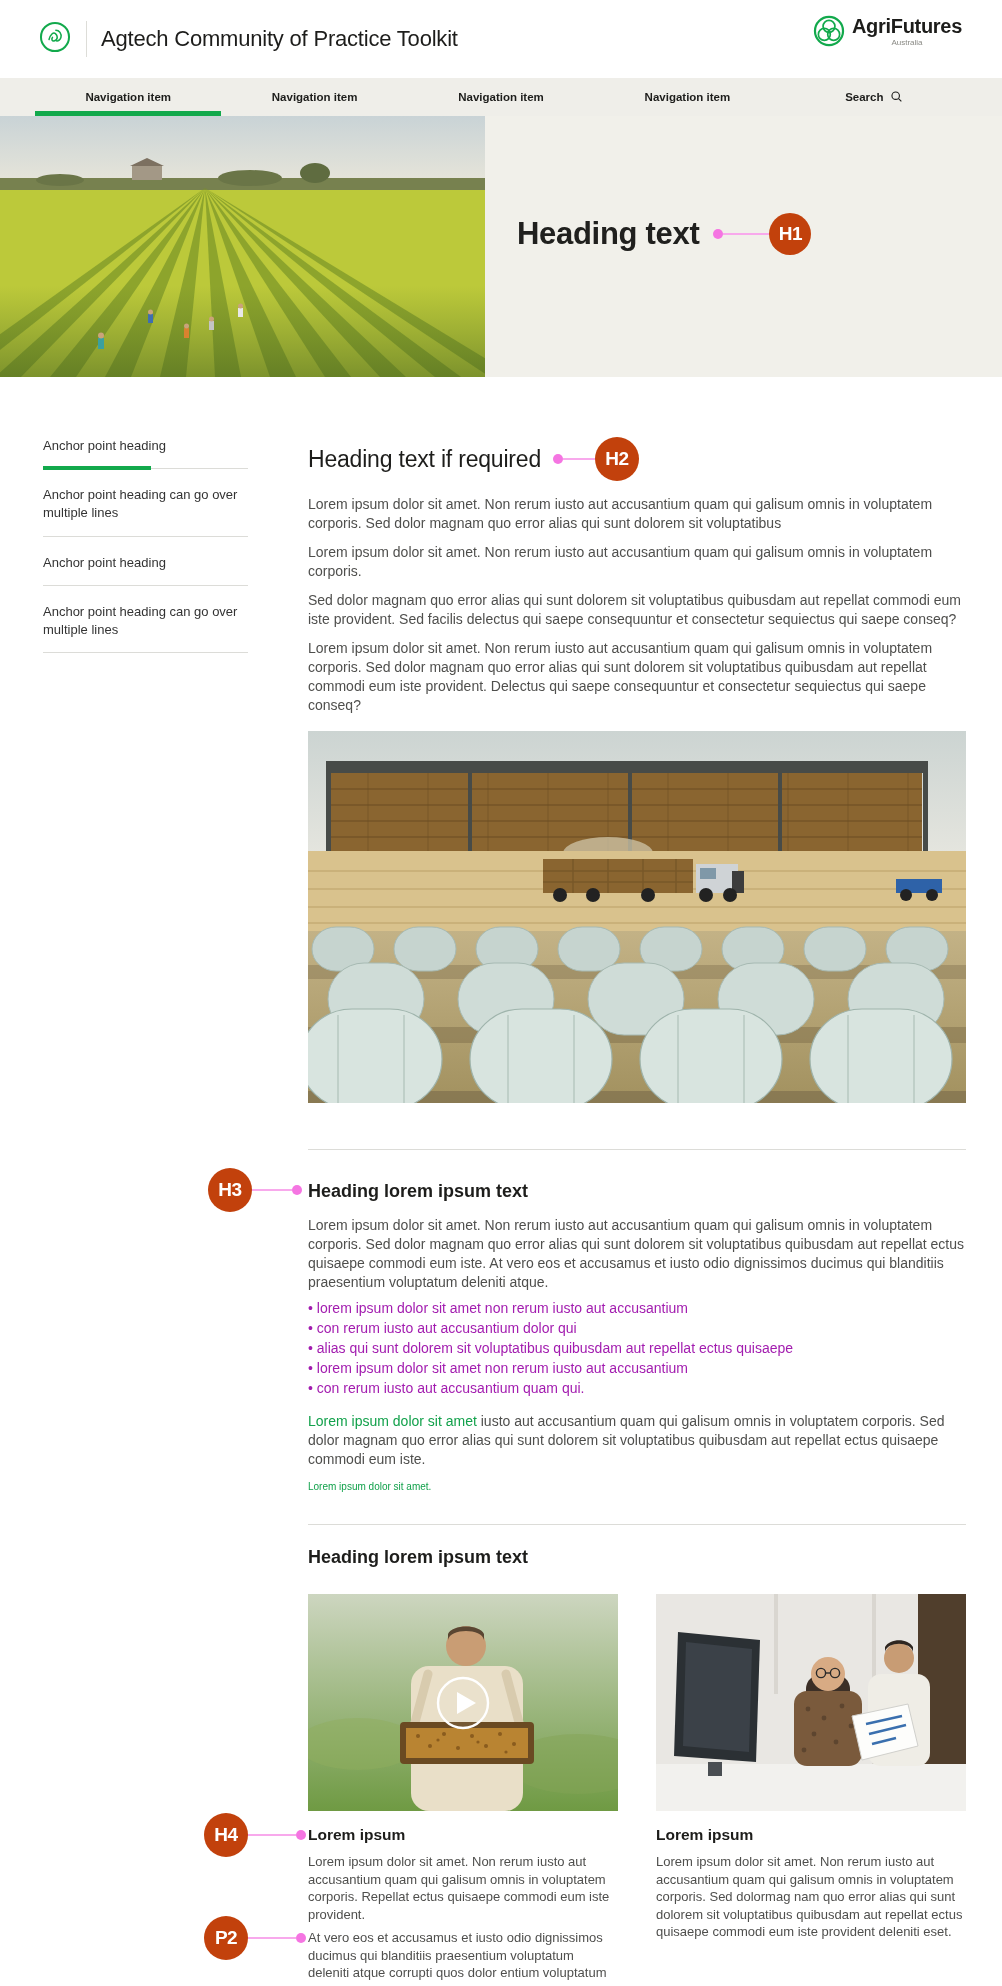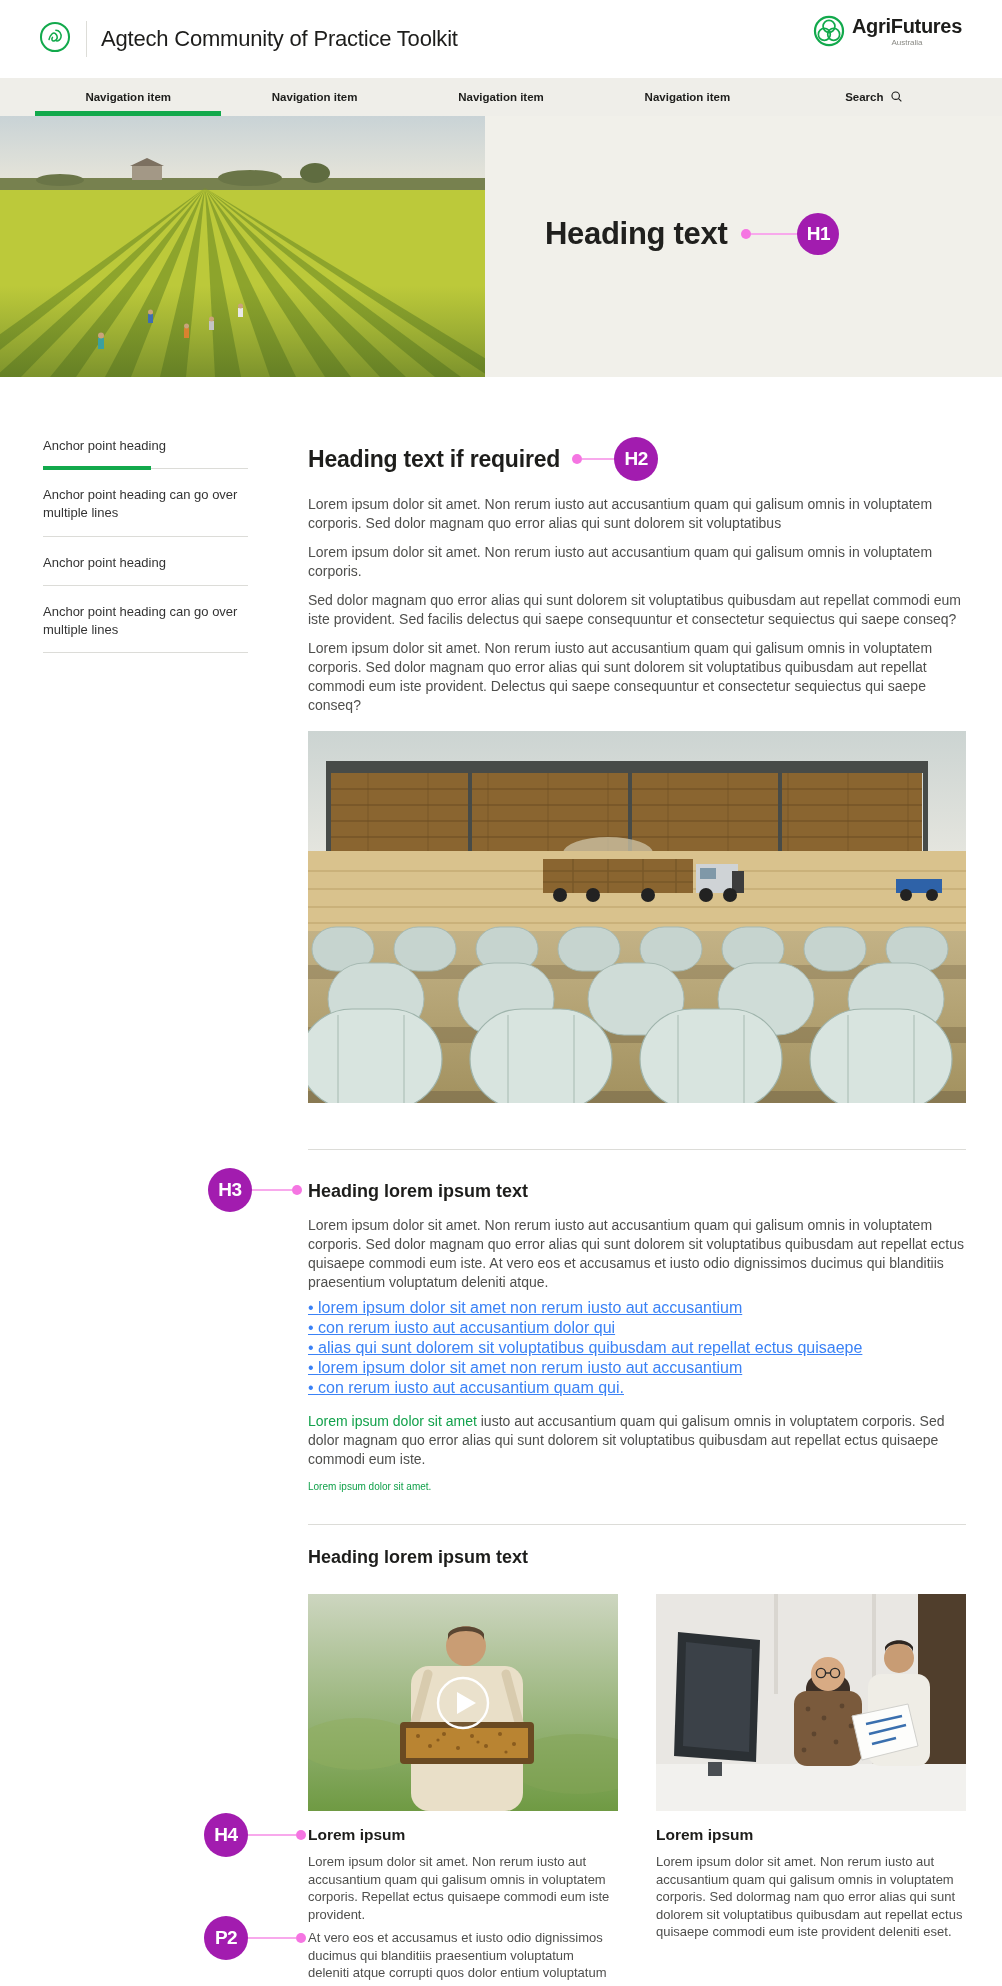--- a/index.html
+++ b/index.html
@@ -17,50 +17,50 @@
   .agri-sub { font-size:8px; color:#8a8a85; margin-top:0px; }
 
   
   .nav { position:absolute; top:78px; left:0; width:1002px; height:38px; background:#efeee9; display:flex; padding:0 35px; }
   .nav-item { flex:1; display:flex; align-items:center; justify-content:center; gap:6px; font-size:11.5px; font-weight:700; color:#1d1d1b; position:relative; cursor:pointer; }
   .nav-item.active::after { content:""; position:absolute; left:0; right:0; bottom:0; height:5px; background:#12a94c; }
 
   
   .hero { position:absolute; top:116px; left:0; width:1002px; height:261px; background:#f1f0ea; }
   .hero-img { position:absolute; left:0; top:0; width:485px; height:261px; }
-  .hero-panel { position:absolute; left:485px; top:0; right:0; bottom:0; display:flex; align-items:center; padding-left:32px; padding-bottom:26px;margin-left:28px; }
+  .hero-panel { position:absolute; left:485px; top:0; right:0; bottom:0; display:flex; align-items:center; padding-left:32px; padding-bottom:26px; }
   .h-row { display:flex; align-items:center; }
   .hero-heading { font-size:31px; font-weight:700; color:#20201e; letter-spacing:-0.3px; }
 
   
   .anno-dot { width:10px; height:10px; border-radius:50%; background:#f575e2; flex:0 0 auto; }
   .anno-line { height:2px; background:#f8a9ec; flex:0 0 auto; }
-  .anno-badge { width:44px; height:44px; border-radius:50%; background:#a21caf; color:#fff; font-weight:700; font-size:19px; display:flex; align-items:center; justify-content:center; flex:0 0 auto; letter-spacing:-0.5px; }
+  .anno-badge { width:44px; height:44px; border-radius:50%; background:#c2410c; color:#fff; font-weight:700; font-size:19px; display:flex; align-items:center; justify-content:center; flex:0 0 auto; letter-spacing:-0.5px; }
   .anno-badge.sm { width:42px; height:42px; }
   .anno-left { position:absolute; display:flex; align-items:center; }
 
   
   .sidebar { position:absolute; left:35px; top:437px; width:205px;margin-left:8px; }
   .side-item { padding:17px 0 13px; border-bottom:1px solid #dcdcd8; font-size:13px; line-height:1.4; color:#333; position:relative; cursor:pointer; }
   .side-item:first-child { padding-top:0; }
   .side-item.active::after { content:""; position:absolute; left:0; bottom:-2px; width:108px; height:4px; background:#12a94c; }
 
   
   .main { position:absolute; left:308px; top:437px; width:658px; }
   .h2-row { display:flex; align-items:center; }
-  .h2-row h2 { font-size:23px; font-weight:700; color:#1d1d1b; letter-spacing:-0.2px; }
+  .h2-row h2 { font-size:23px; font-weight:400; color:#1d1d1b; letter-spacing:-0.2px; }
   .main p.body { font-size:14px; line-height:19px; color:#4f4f4d; margin-top:10px; }
   .main p.body.first { margin-top:14px; }
   .figure { margin-top:16px; width:658px; height:372px; }
   .divider { margin-top:42px; border-top:1px solid #dcdcd8; }
   .sec-head-row { position:relative; margin-top:28px; }
   .sec-head { font-size:18px; font-weight:700; color:#1d1d1b; line-height:26px; }
   .lead-row { position:relative; margin-top:16px; }
   .bullets { margin-top:6px; }
-  .bullet-item { font-size:16px; line-height:20px; color:#3b82f6;text-decoration:underline; }
+  .bullet-item { font-size:14px; line-height:20px; color:#a21caf; }
   .bullet-item::before { content:"• "; }
   .linkpara { margin-top:14px; font-size:14px; line-height:19px; color:#4f4f4d; }
   a.green-link { color:#12a14b; cursor:pointer; }
   .standalone-link { display:inline-block; margin-top:12px; font-size:10px; }
 
   
   .cards-head { margin-top:22px; font-size:18px; font-weight:700; color:#1d1d1b; }
   .cards { margin-top:26px; display:grid; grid-template-columns:310px 310px; column-gap:38px; }
   .card { position:relative; }
   .card-img { width:310px; height:217px; display:block; }

